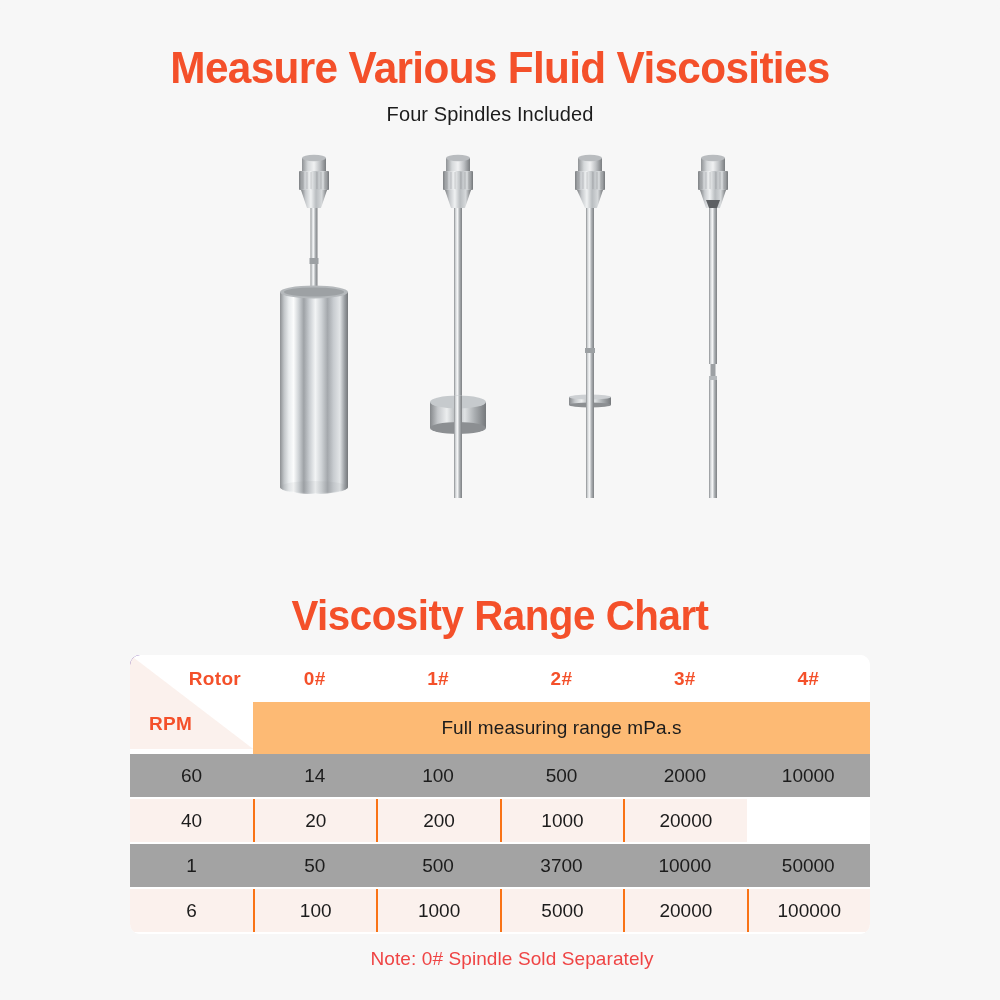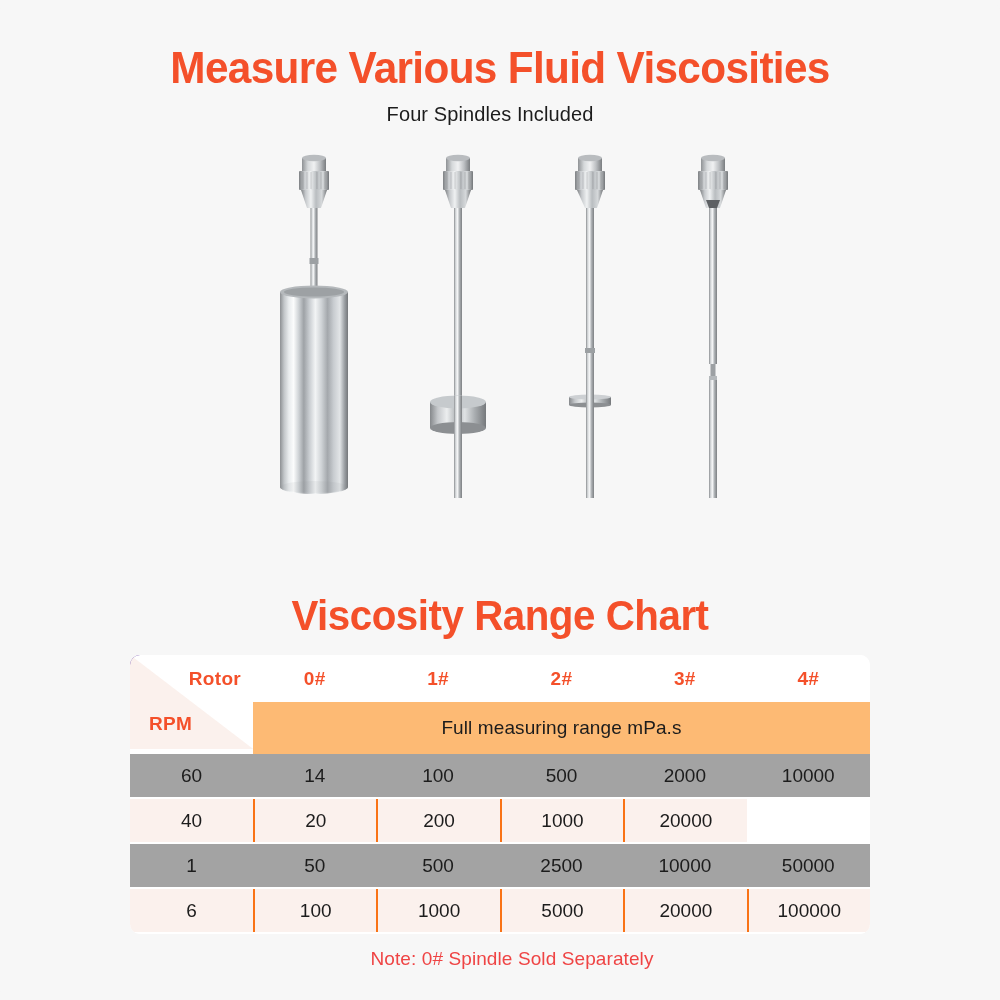--- a/index.html
+++ b/index.html
@@ -410,21 +410,21 @@
       <div class="tcell cx">20</div>
       <div class="tcell cx">200</div>
       <div class="tcell cx">1000</div>
       <div class="tcell cx">20000</div>
     </div>
 
     <div class="trow data-row row-white">
       <div class="tcell c0">1</div>
       <div class="tcell cx">50</div>
       <div class="tcell cx">500</div>
-      <div class="tcell cx">2500</div>
+      <div class="tcell cx">3700</div>
       <div class="tcell cx">10000</div>
       <div class="tcell cx">50000</div>
     </div>
 
     <div class="trow data-row row-pink">
       <div class="tcell c0">6</div>
       <div class="tcell cx">100</div>
       <div class="tcell cx">1000</div>
       <div class="tcell cx">5000</div>
       <div class="tcell cx">20000</div>

